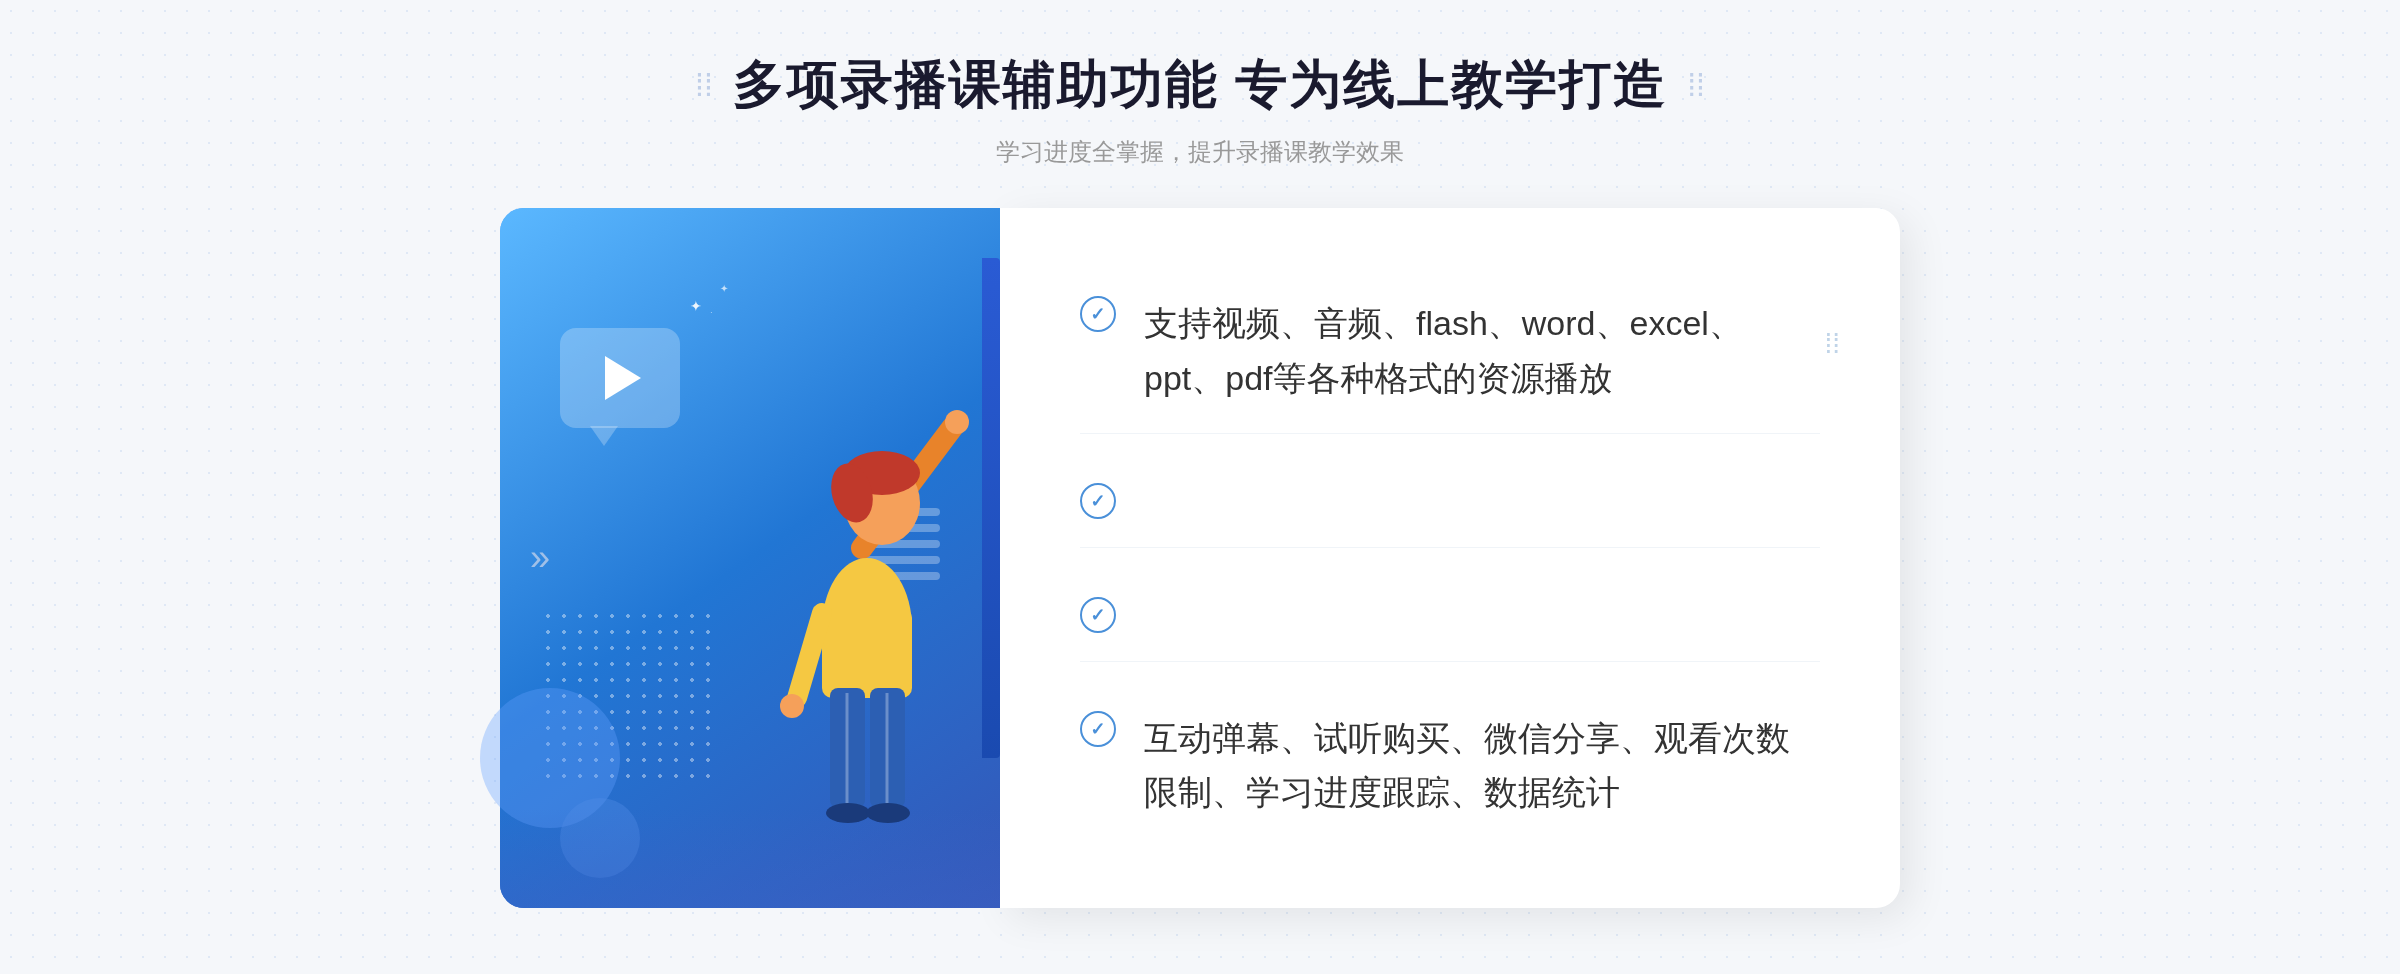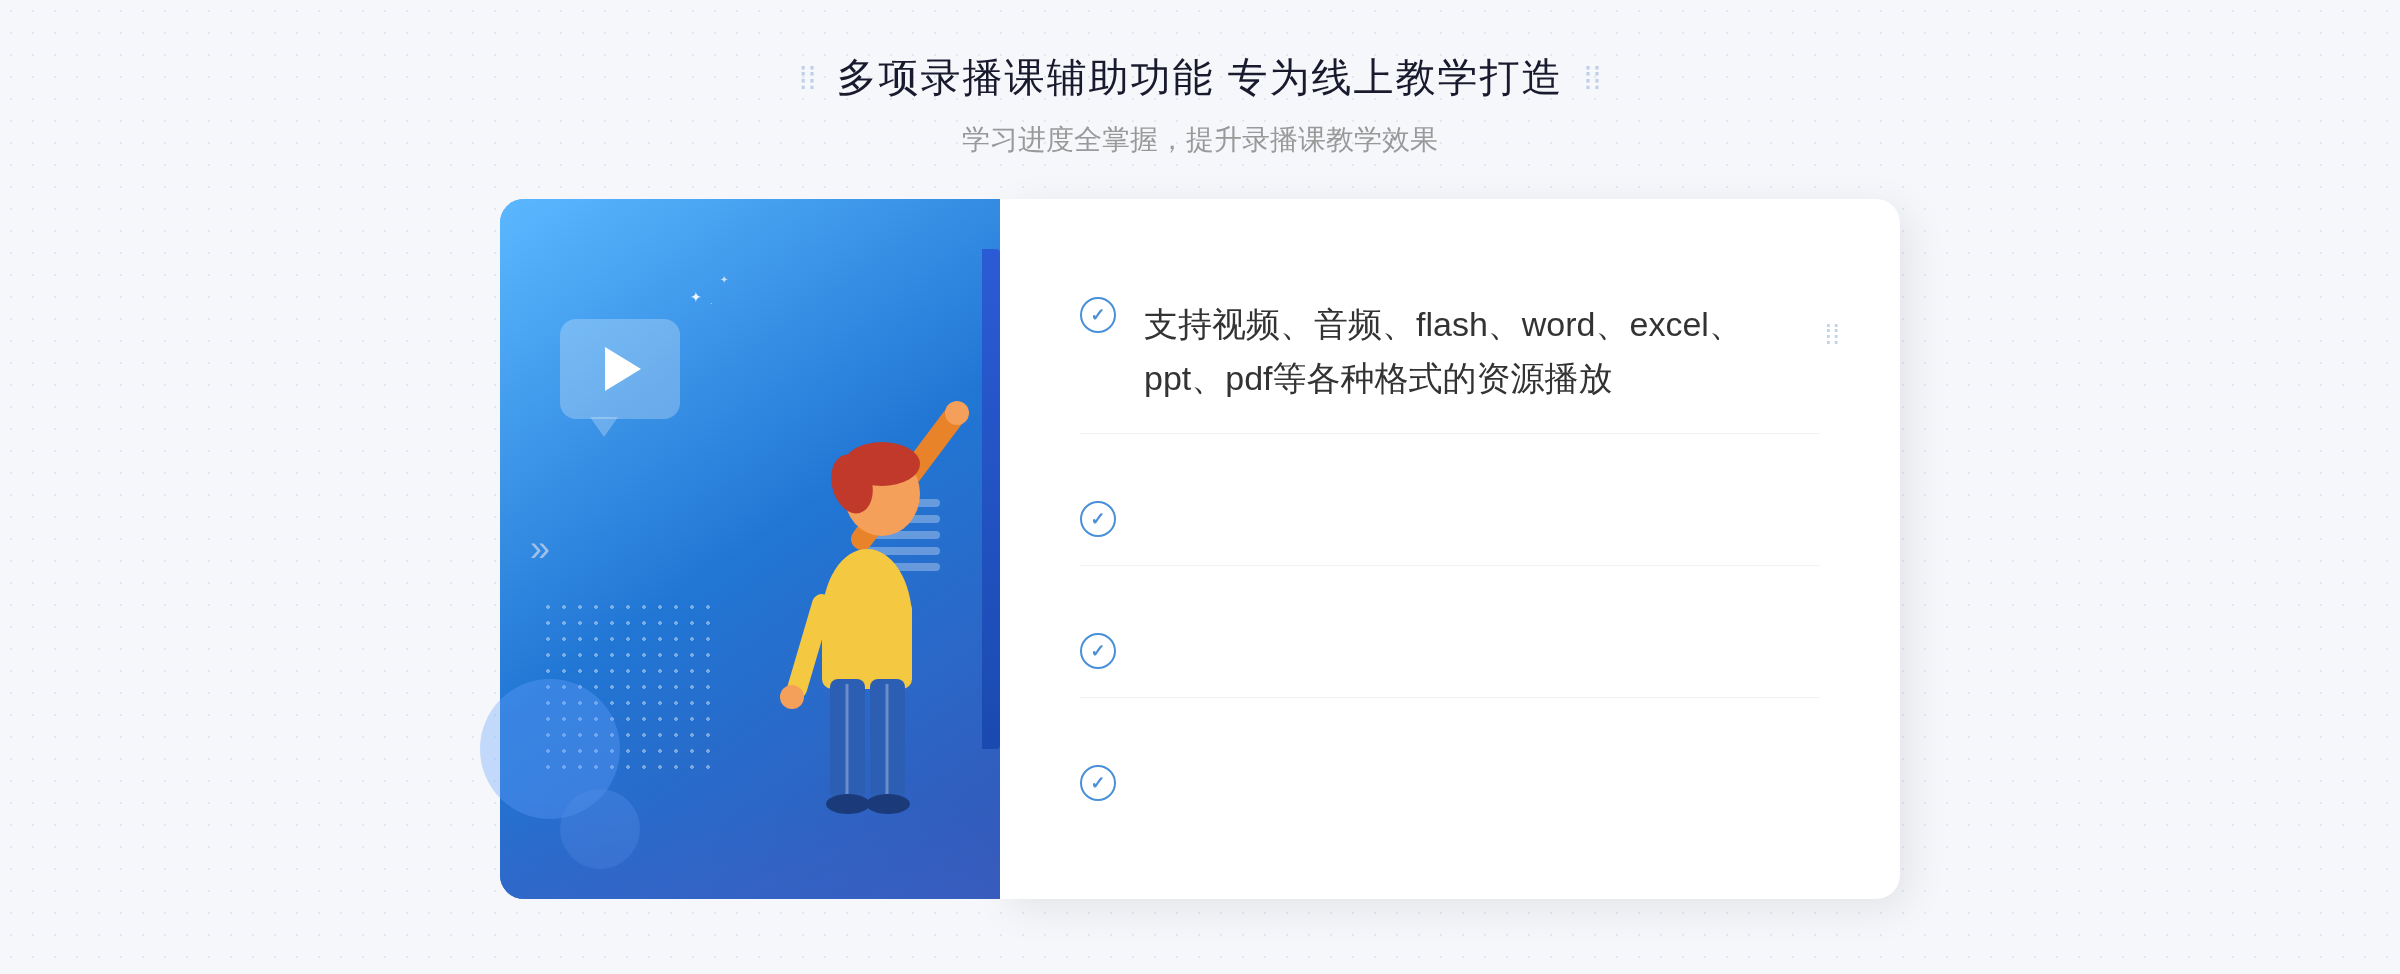--- a/index.html
+++ b/index.html
@@ -58,28 +58,28 @@
       gap: 20px;
     }
 
     .title-decorator {
       color: #c0cfe8;
       font-size: 32px;
       line-height: 1;
     }
 
     .main-title {
-      font-size: 40px;
-      font-weight: 400;
+      font-size: 52px;
+      font-weight: 700;
       color: #1a1a2e;
       letter-spacing: 2px;
     }
 
     .subtitle {
-      font-size: 28px;
+      font-size: 24px;
       color: #999;
       margin-top: 16px;
       font-weight: 400;
     }
 
     
     .content-area {
       display: flex;
       align-items: stretch;
       width: 1400px;
@@ -429,20 +429,21 @@
       <div class="feature-item">
         <div class="check-circle">
           <span class="check-mark">✓</span>
         </div>
       </div>
 
       <div class="feature-item">
         <div class="check-circle">
           <span class="check-mark">✓</span>
         </div>
+        <span class="feature-text">互动弹幕、试听购买、微信分享、观看次数限制、学习进度跟踪、数据统计</span>
       </div>
 
     </div>
 
     <div class="right-dots">⁞⁞</div>
 
   </div>
 
 </div>
 

